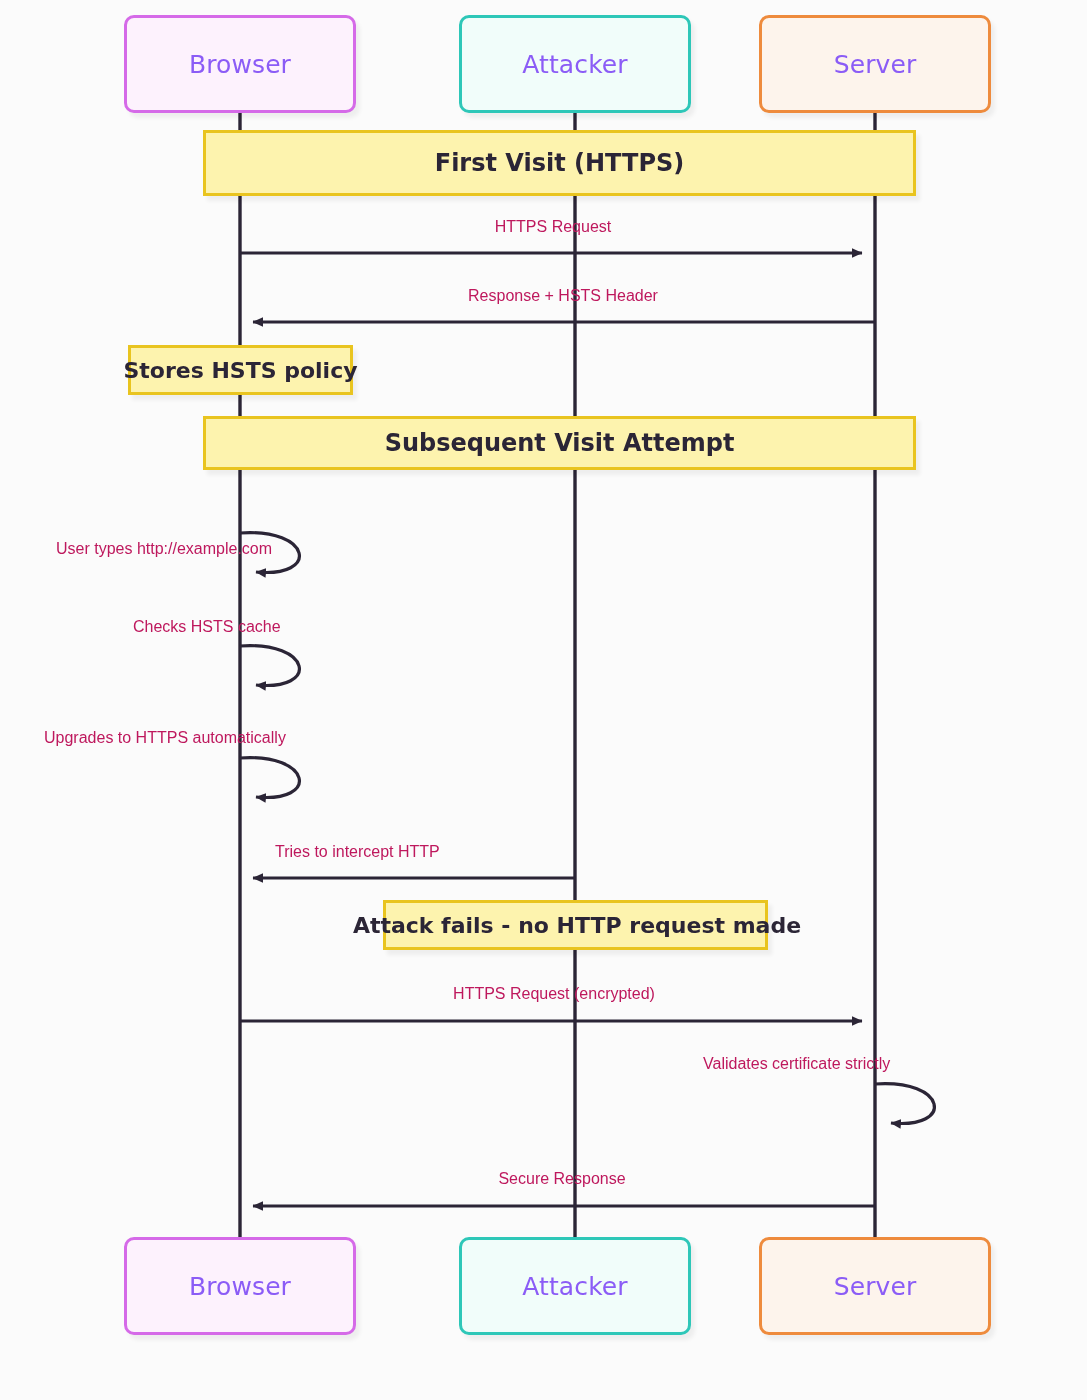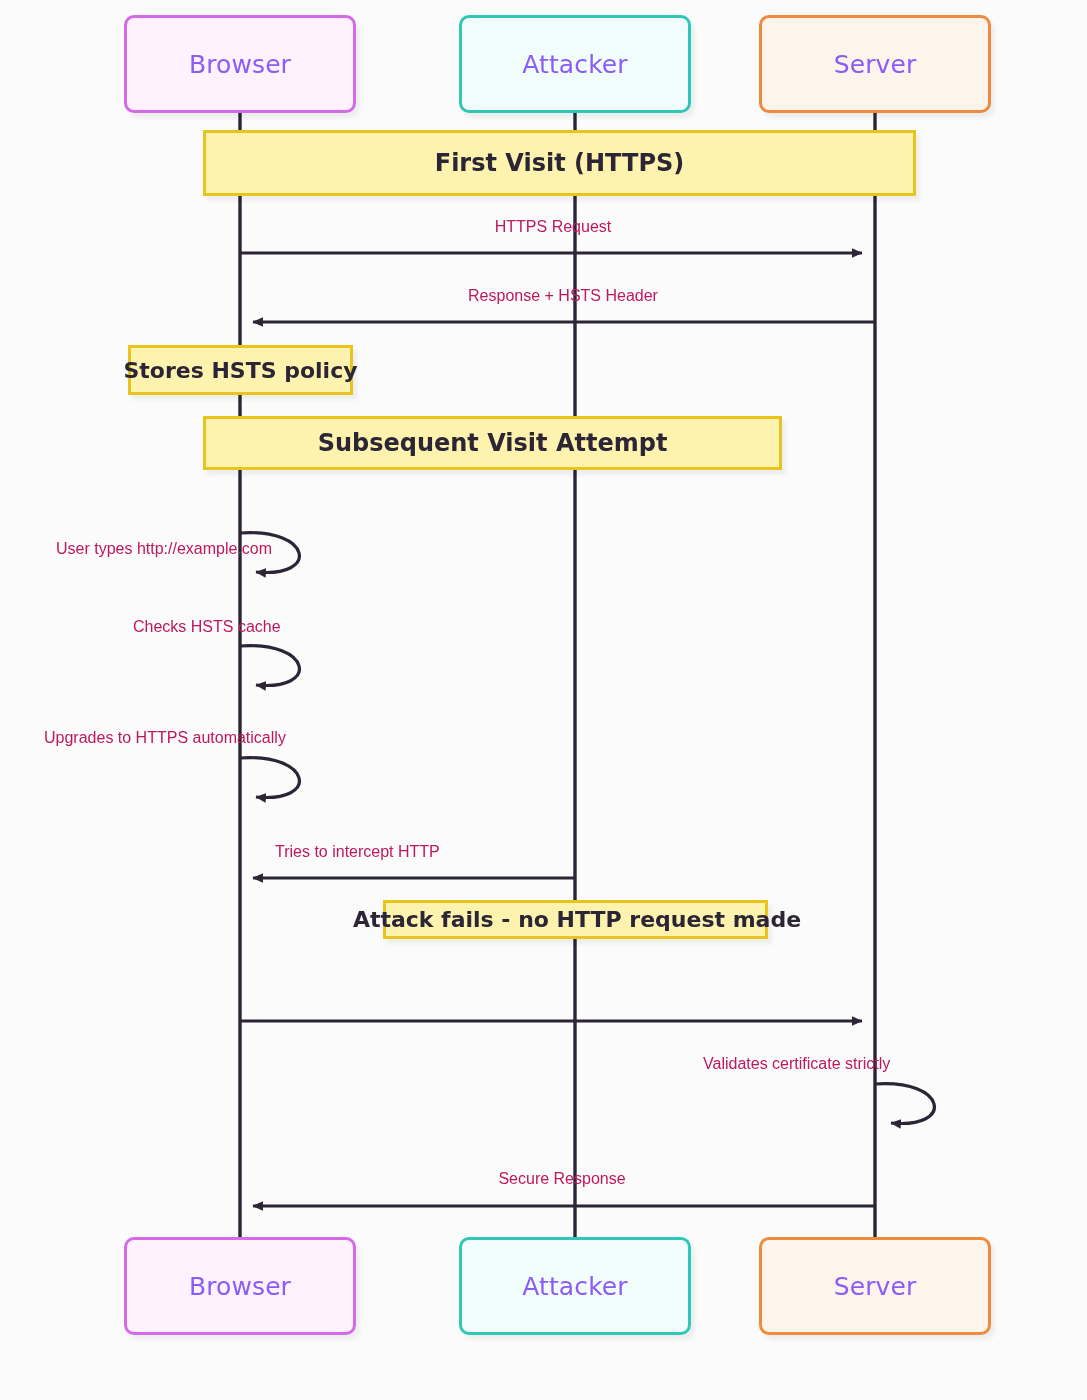--- a/index.html
+++ b/index.html
@@ -133,44 +133,45 @@
   </div>
 
   <div class="actor-box" style="left:759px; top:15px; width:232px; height:98px; border-color:#ee8b3d; background:#fdf4ec;">
     <span class="actor-label">Server</span>
   </div>
 
   <div class="banner" style="left:203px; top:130px; width:713px; height:66px;">
     <span class="banner-label">First Visit (HTTPS)</span>
   </div>
 
-  <div class="banner" style="left:203px; top:416px; width:579px; height:54px;">
+  <div class="banner" style="left:203px; top:416px; width:713px; height:54px;">
     <span class="banner-label">Subsequent Visit Attempt</span>
   </div>
 
   <div class="note" style="left:128px; top:345px; width:225px; height:50px; justify-content:center;">
     <span class="note-label">Stores HSTS policy</span>
   </div>
 
-  <div class="note" style="left:383px; top:900px; width:385px; height:39px; justify-content:center;padding-left:47px;">
+  <div class="note" style="left:383px; top:900px; width:385px; height:50px; justify-content:center;padding-left:47px;">
     <span class="note-label" style="left:-22px;">Attack fails - no HTTP request made</span>
   </div>
 
   <div class="msg-label center" style="left:553px; top:218px;">HTTPS Request</div>
 
   <div class="msg-label center" style="left:563px; top:287px;">Response + HSTS Header</div>
 
   <div class="msg-label" style="left:56px; top:504px;margin-top:36px;">User types http://example.com</div>
 
   <div class="msg-label" style="left:133px; top:618px;">Checks HSTS cache</div>
 
   <div class="msg-label" style="left:44px; top:729px;">Upgrades to HTTPS automatically</div>
 
   <div class="msg-label" style="left:275px; top:843px;">Tries to intercept HTTP</div>
 
+  <div class="msg-label center" style="left:554px; top:985px;">HTTPS Request (encrypted)</div>
 
   <div class="msg-label" style="left:703px; top:1055px;">Validates certificate strictly</div>
 
   <div class="msg-label center" style="left:562px; top:1170px;">Secure Response</div>
 
   <div class="actor-box" style="left:124px; top:1237px; width:232px; height:98px; border-color:#d56ae8; background:#fdf2fd;">
     <span class="actor-label">Browser</span>
   </div>
 
   <div class="actor-box" style="left:459px; top:1237px; width:232px; height:98px; border-color:#2ec7b8; background:#f1fdfa;">

